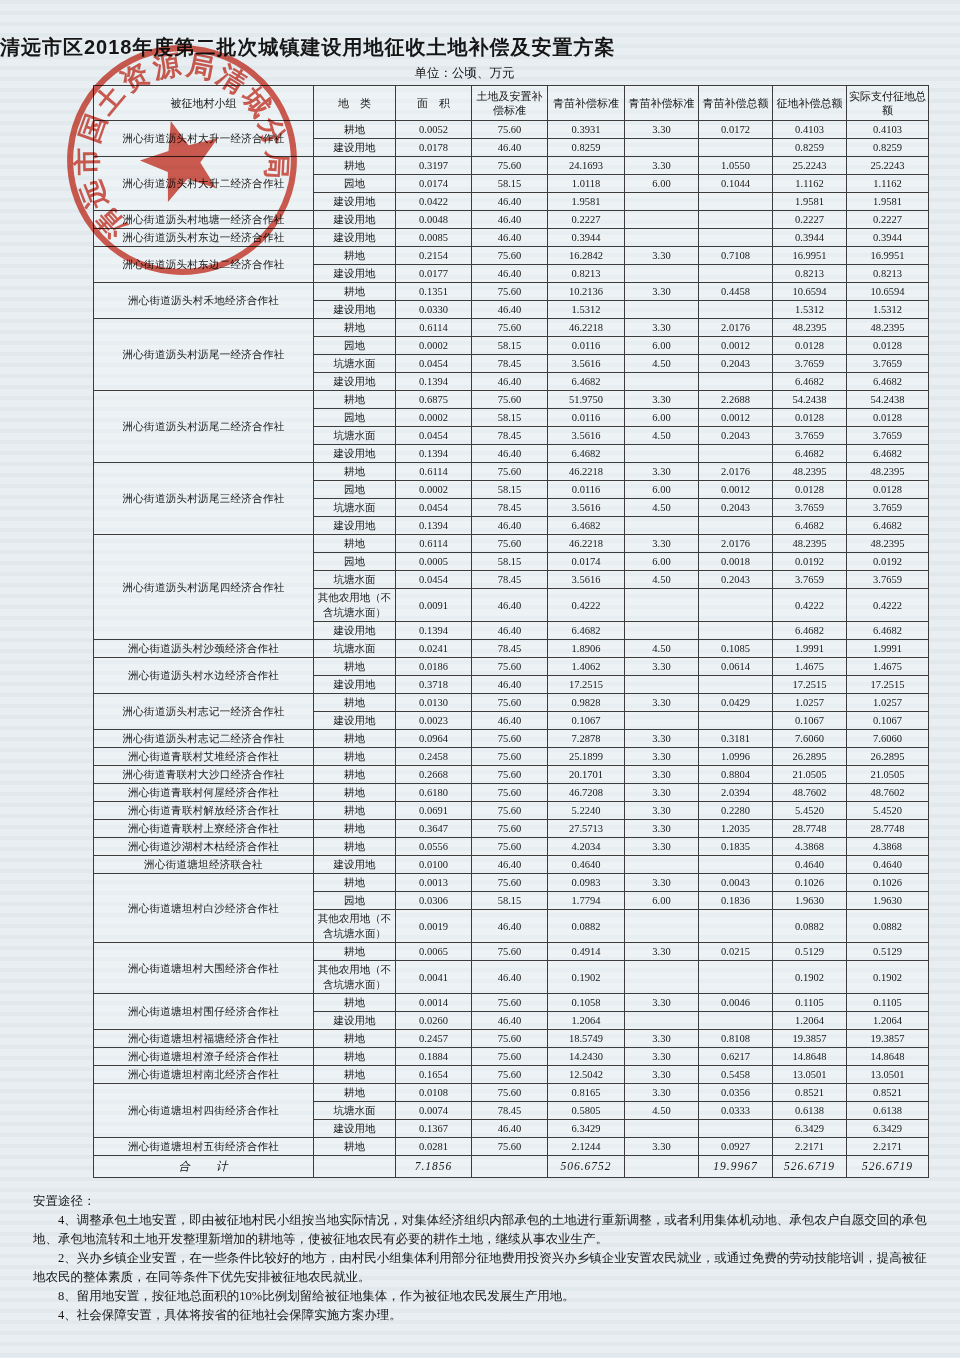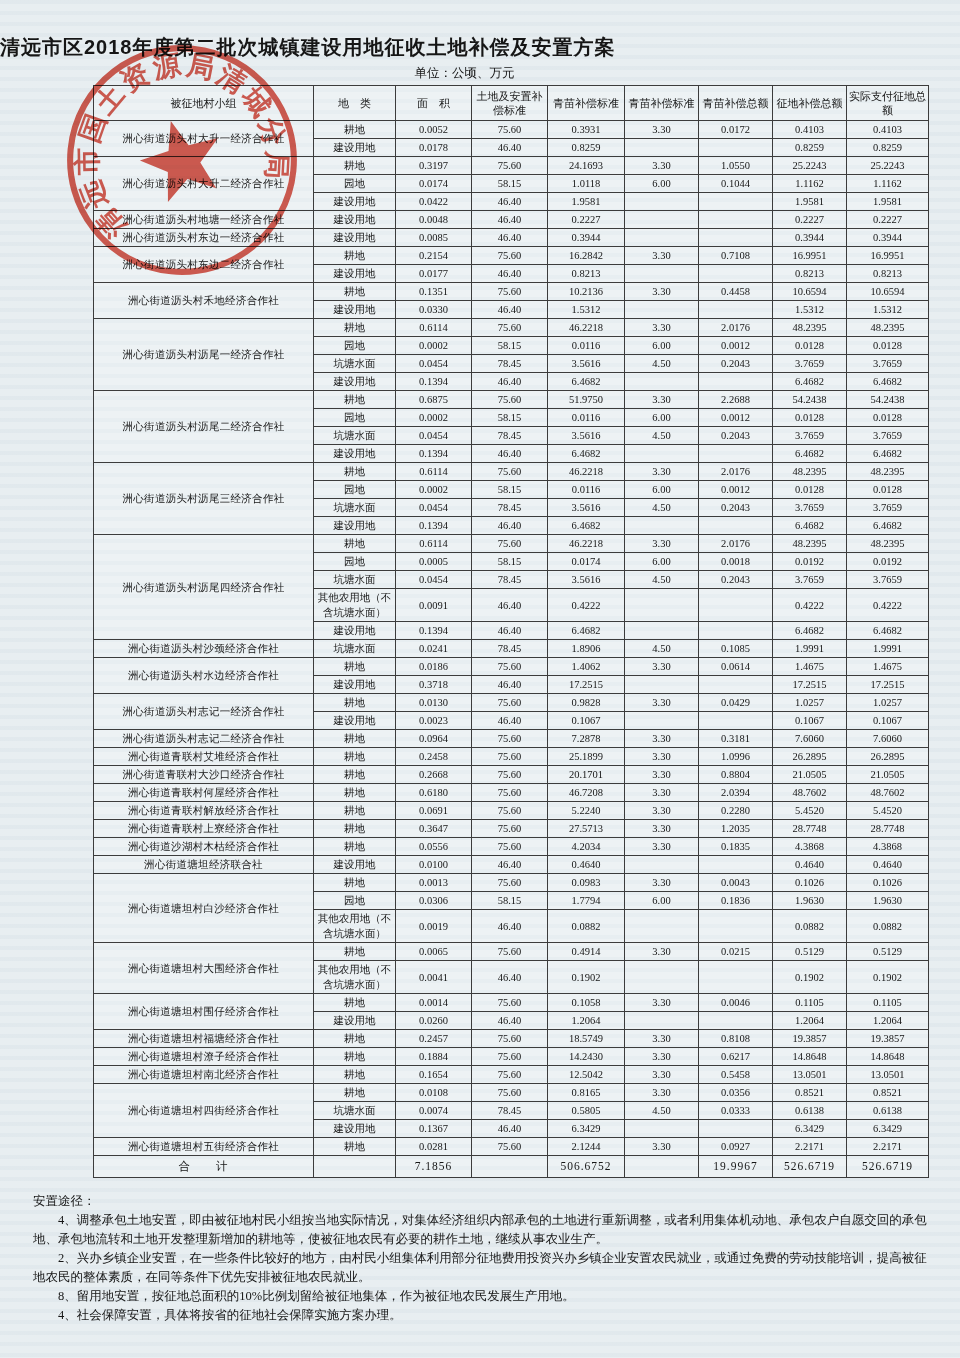--- a/index.html
+++ b/index.html
@@ -46,21 +46,21 @@
     height:34px;
     font-weight:normal;
     font-size:11px;
     line-height:14px;
     padding:0 1px;
   }
   table.comp td{height:15px;line-height:15px;}
   td.village{font-size:11.5px;letter-spacing:0.3px;}
   td.lt{line-height:13px;}
   td.num{font-family:"Liberation Serif","DejaVu Serif",serif;}
-  tr.total-row td{height:19px;font-size:11.5px;letter-spacing:1px;}
+  tr.total-row td{height:19px;font-size:11.5px;letter-spacing:1px;font-style:italic;}
   .notes{
     margin:14px 28px 0 33px;
     font-size:12.5px;
     line-height:1.52;
   }
   .notes .heading{font-weight:normal;}
   .notes p{margin:0;text-indent:2em;}
   .stamp{
     position:absolute;
     left:62px;top:40px;

